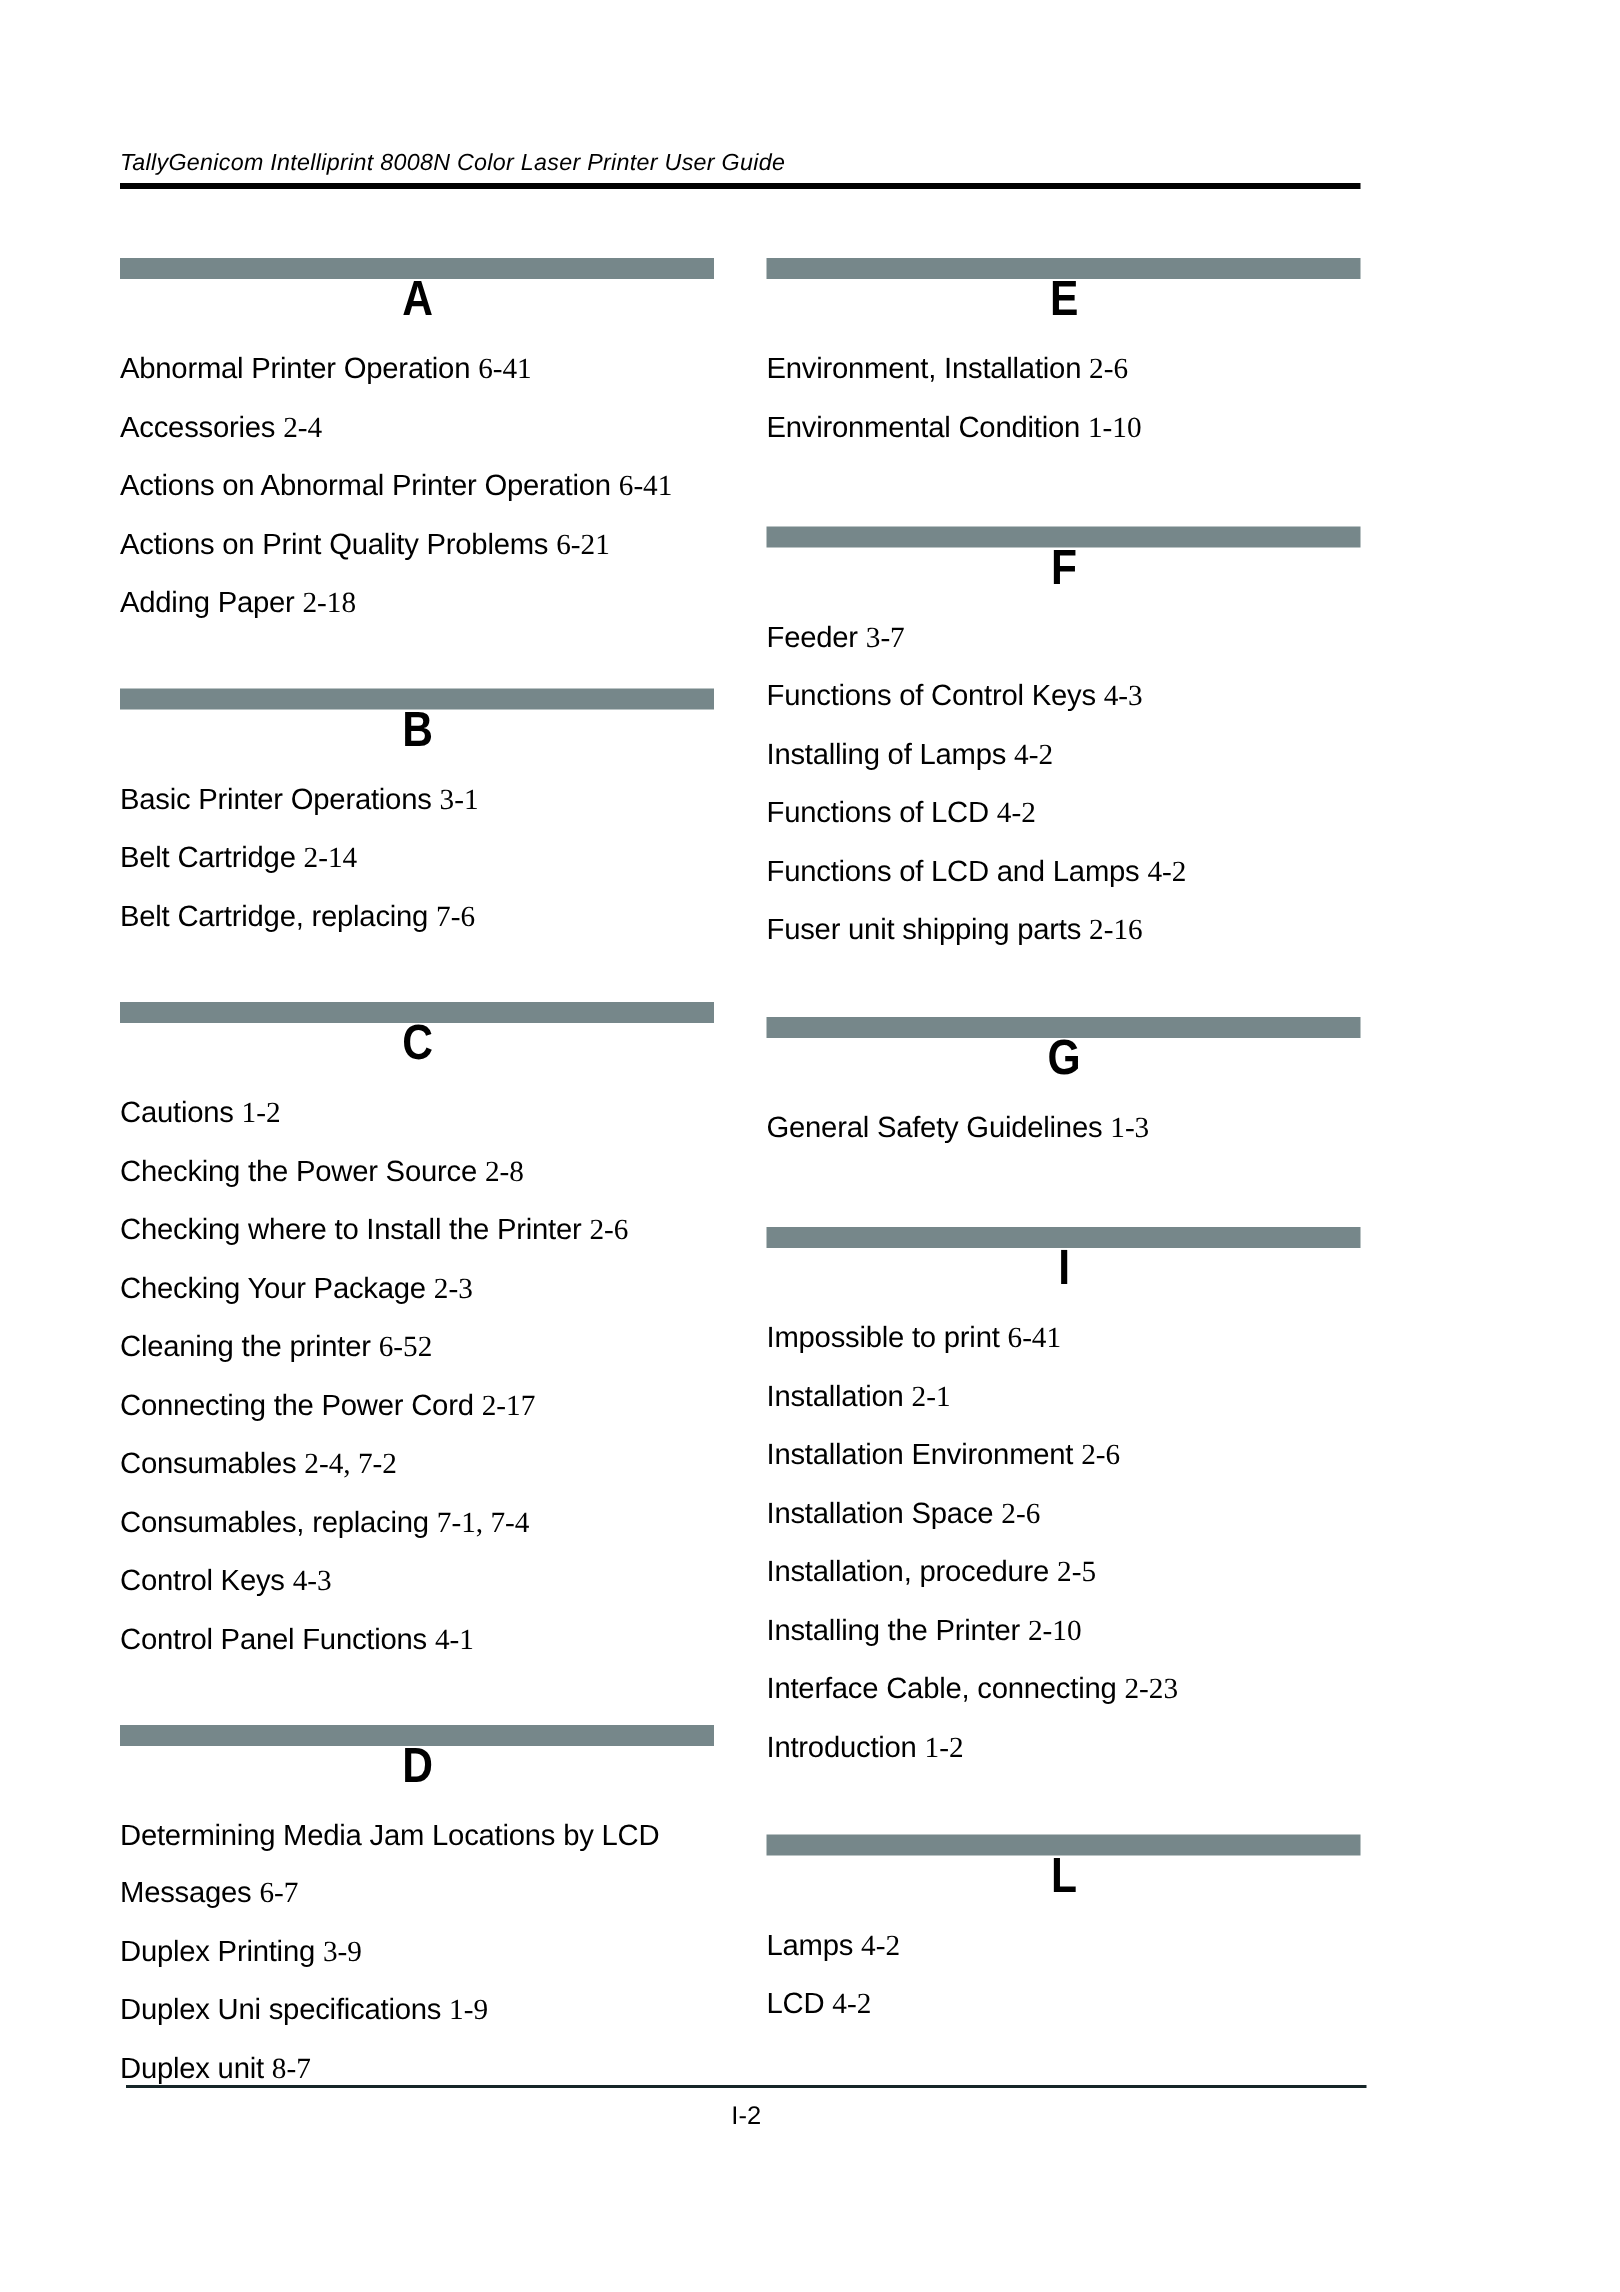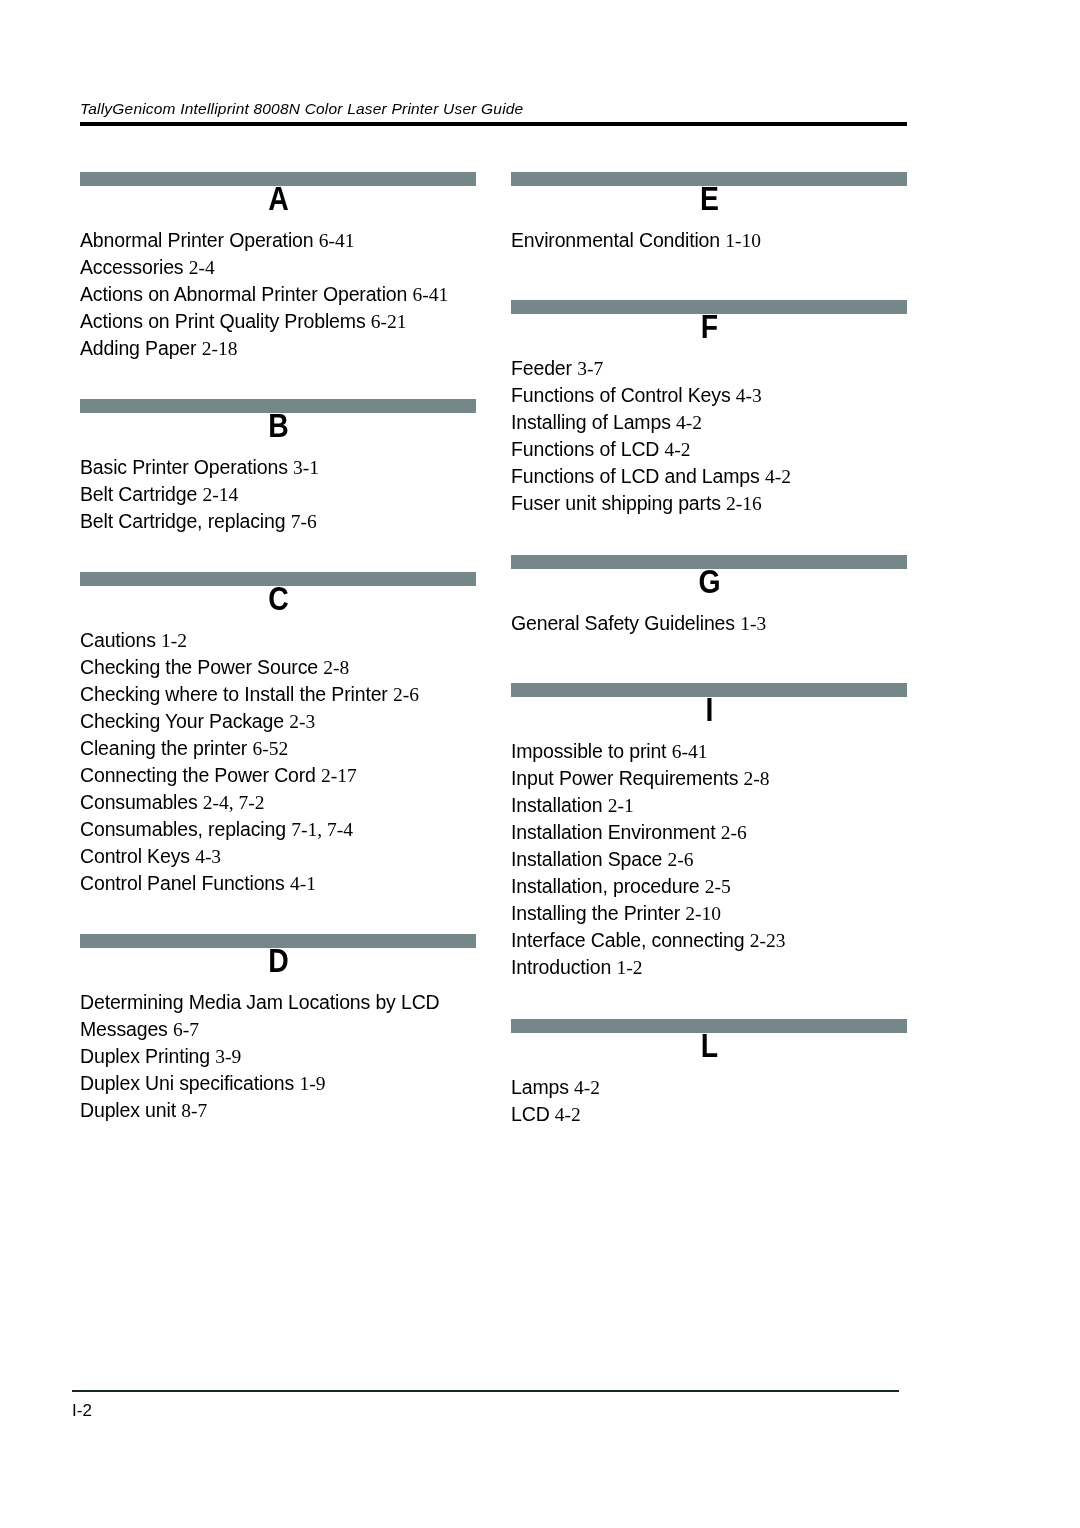--- a/index.html
+++ b/index.html
@@ -80,21 +80,21 @@
     margin-top: -2px;
     transform: scaleX(0.86);
   }
 
   .entries {
     margin-top: 13px;
   }
   .entry {
     font-family: "Liberation Sans", sans-serif;
     font-size: 19.5px;
-    line-height: 27px;
+    line-height: 38px;
     color: #000000;
     letter-spacing: -0.15px;
   }
   .entry .ref {
     font-family: "Liberation Serif", serif;
     font-size: 19.5px;
     letter-spacing: 0;
   }
 
   
@@ -102,23 +102,24 @@
   .gap-after-B { height: 37px; }
   .gap-after-C { height: 37px; }
   .gap-after-E { height: 46px; }
   .gap-after-F { height: 38px; }
   .gap-after-G { height: 46px; }
   .gap-after-I { height: 38px; }
 
   
   .footer {
     position: absolute;
-    left: 72px;
+    left: 84px;
     top: 1390px;
     width: 827px;
+    text-align: center;
   }
   .footer-rule {
     width: 827px;
     height: 2px;
     background: #162528;
   }
   .footer-page {
     margin-top: 9px;
     font-family: "Liberation Sans", sans-serif;
     font-size: 17px;
@@ -186,20 +187,21 @@
             <div class="entry"><span>Duplex Uni specifications</span> <span class="ref">1-9</span></div>
             <div class="entry"><span>Duplex unit</span> <span class="ref">8-7</span></div>
           </div>
         </div>
       </div>
     <div class="column" id="col-right">
         <div class="letter-section">
           <div class="letter-bar"></div>
           <div class="letter-glyph">E</div>
           <div class="entries">
+            <div class="entry"><span>Environment, Installation</span> <span class="ref">2-6</span></div>
             <div class="entry"><span>Environmental Condition</span> <span class="ref">1-10</span></div>
           </div>
         </div>
         <div class="gap-after-E"></div>
         <div class="letter-section">
           <div class="letter-bar"></div>
           <div class="letter-glyph">F</div>
           <div class="entries">
             <div class="entry"><span>Feeder</span> <span class="ref">3-7</span></div>
             <div class="entry"><span>Functions of Control Keys</span> <span class="ref">4-3</span></div>
@@ -216,21 +218,20 @@
           <div class="entries">
             <div class="entry"><span>General Safety Guidelines</span> <span class="ref">1-3</span></div>
           </div>
         </div>
         <div class="gap-after-G"></div>
         <div class="letter-section">
           <div class="letter-bar"></div>
           <div class="letter-glyph">I</div>
           <div class="entries">
             <div class="entry"><span>Impossible to print</span> <span class="ref">6-41</span></div>
-            <div class="entry"><span>Input Power Requirements</span> <span class="ref">2-8</span></div>
             <div class="entry"><span>Installation</span> <span class="ref">2-1</span></div>
             <div class="entry"><span>Installation Environment</span> <span class="ref">2-6</span></div>
             <div class="entry"><span>Installation Space</span> <span class="ref">2-6</span></div>
             <div class="entry"><span>Installation, procedure</span> <span class="ref">2-5</span></div>
             <div class="entry"><span>Installing the Printer</span> <span class="ref">2-10</span></div>
             <div class="entry"><span>Interface Cable, connecting</span> <span class="ref">2-23</span></div>
             <div class="entry"><span>Introduction</span> <span class="ref">1-2</span></div>
           </div>
         </div>
         <div class="gap-after-I"></div>

